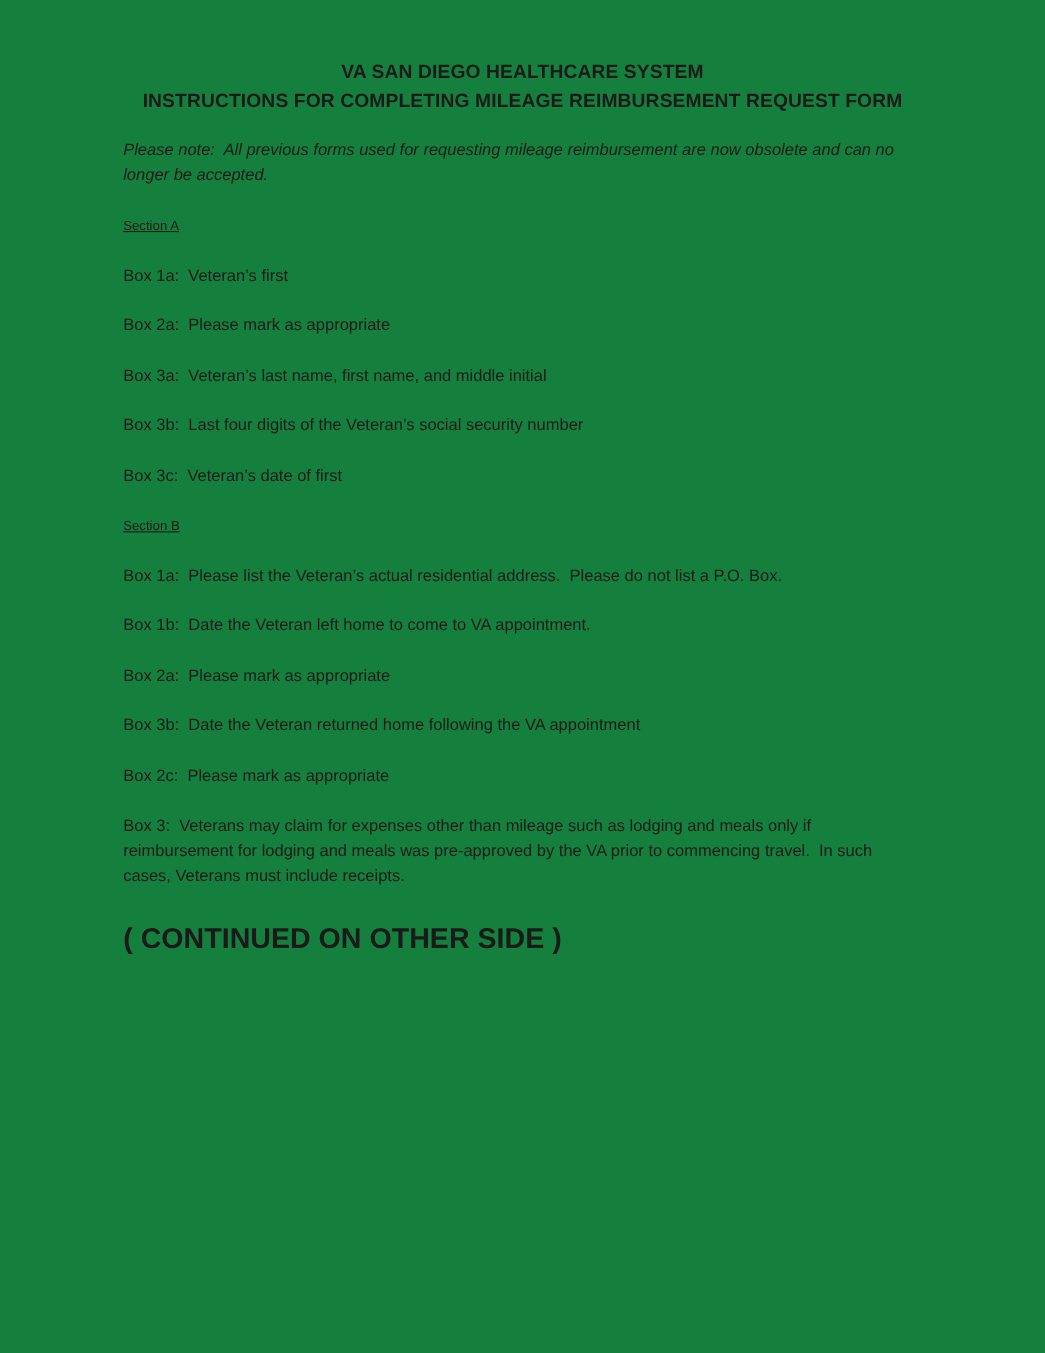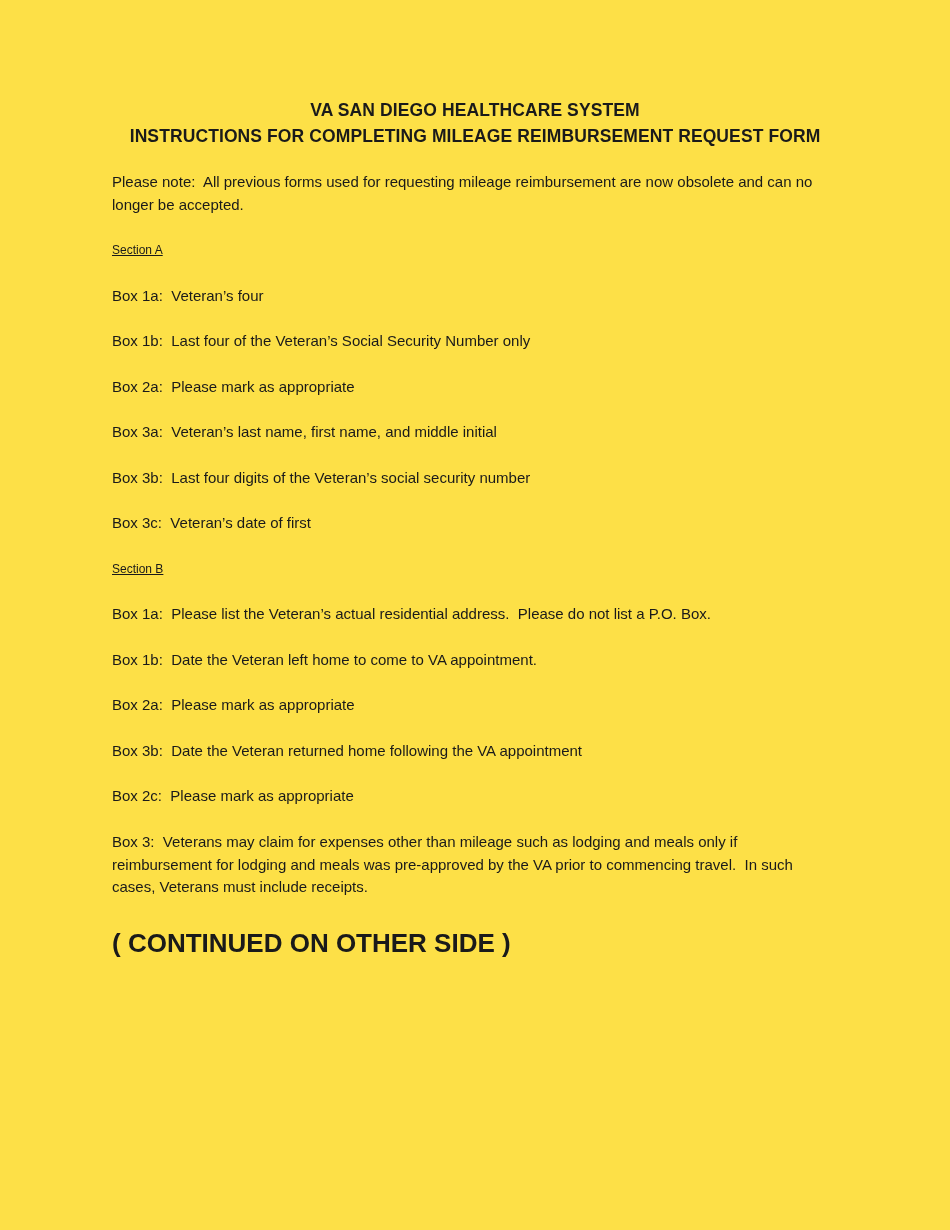--- a/index.html
+++ b/index.html
@@ -4,26 +4,26 @@
 <style>
   html, body {
     margin: 0;
     padding: 0;
     background: #ffffff;
   }
   .page {
     position: relative;
     width: 950px;
     height: 1230px;
-    background: #fde047;
+    background: #15803d;
     overflow: hidden;
     font-family: "Liberation Sans", "DejaVu Sans", sans-serif;
     color: #1a1a1a;
     box-sizing: border-box;
-    padding: 97px 112px 0 112px;
+    padding: 52px 112px 0 112px;
   }
   .doc-title {
     margin: 0;
     font-size: 17.5px;
     font-weight: bold;
     line-height: 26px;
     text-align: center;
     letter-spacing: 0.1px;
   }
   .title-line {
@@ -31,20 +31,21 @@
     white-space: pre-wrap;
   }
   .body-text {
     margin: 0 0 22.75px 0;
     font-size: 15px;
     line-height: 22.75px;
     white-space: pre-wrap;
   }
   .note {
     margin-top: 22px;
+    font-style: italic;
   }
   .section-heading {
     margin: 0 0 22.75px 0;
     font-size: 12px;
     font-weight: normal;
     line-height: 22.75px;
     text-decoration: underline;
     white-space: pre-wrap;
   }
   .footer-text {
@@ -62,22 +63,21 @@
 <div class="page">
   <h1 class="doc-title">
     <span class="title-line">VA SAN DIEGO HEALTHCARE SYSTEM</span>
     <span class="title-line">INSTRUCTIONS FOR COMPLETING MILEAGE REIMBURSEMENT REQUEST FORM</span>
   </h1>
 
   <p class="body-text note">Please note:  All previous forms used for requesting mileage reimbursement are now obsolete and can no longer be accepted.</p>
 
   <div id="sections">
       <h2 class="section-heading">Section A</h2>
-      <p class="body-text">Box 1a:  Veteran’s four</p>
-      <p class="body-text">Box 1b:  Last four of the Veteran’s Social Security Number only</p>
+      <p class="body-text">Box 1a:  Veteran’s first</p>
       <p class="body-text">Box 2a:  Please mark as appropriate</p>
       <p class="body-text">Box 3a:  Veteran’s last name, first name, and middle initial</p>
       <p class="body-text">Box 3b:  Last four digits of the Veteran’s social security number</p>
       <p class="body-text">Box 3c:  Veteran’s date of first</p>
       <h2 class="section-heading">Section B</h2>
       <p class="body-text">Box 1a:  Please list the Veteran’s actual residential address.  Please do not list a P.O. Box.</p>
       <p class="body-text">Box 1b:  Date the Veteran left home to come to VA appointment.</p>
       <p class="body-text">Box 2a:  Please mark as appropriate</p>
       <p class="body-text">Box 3b:  Date the Veteran returned home following the VA appointment</p>
       <p class="body-text">Box 2c:  Please mark as appropriate</p>

